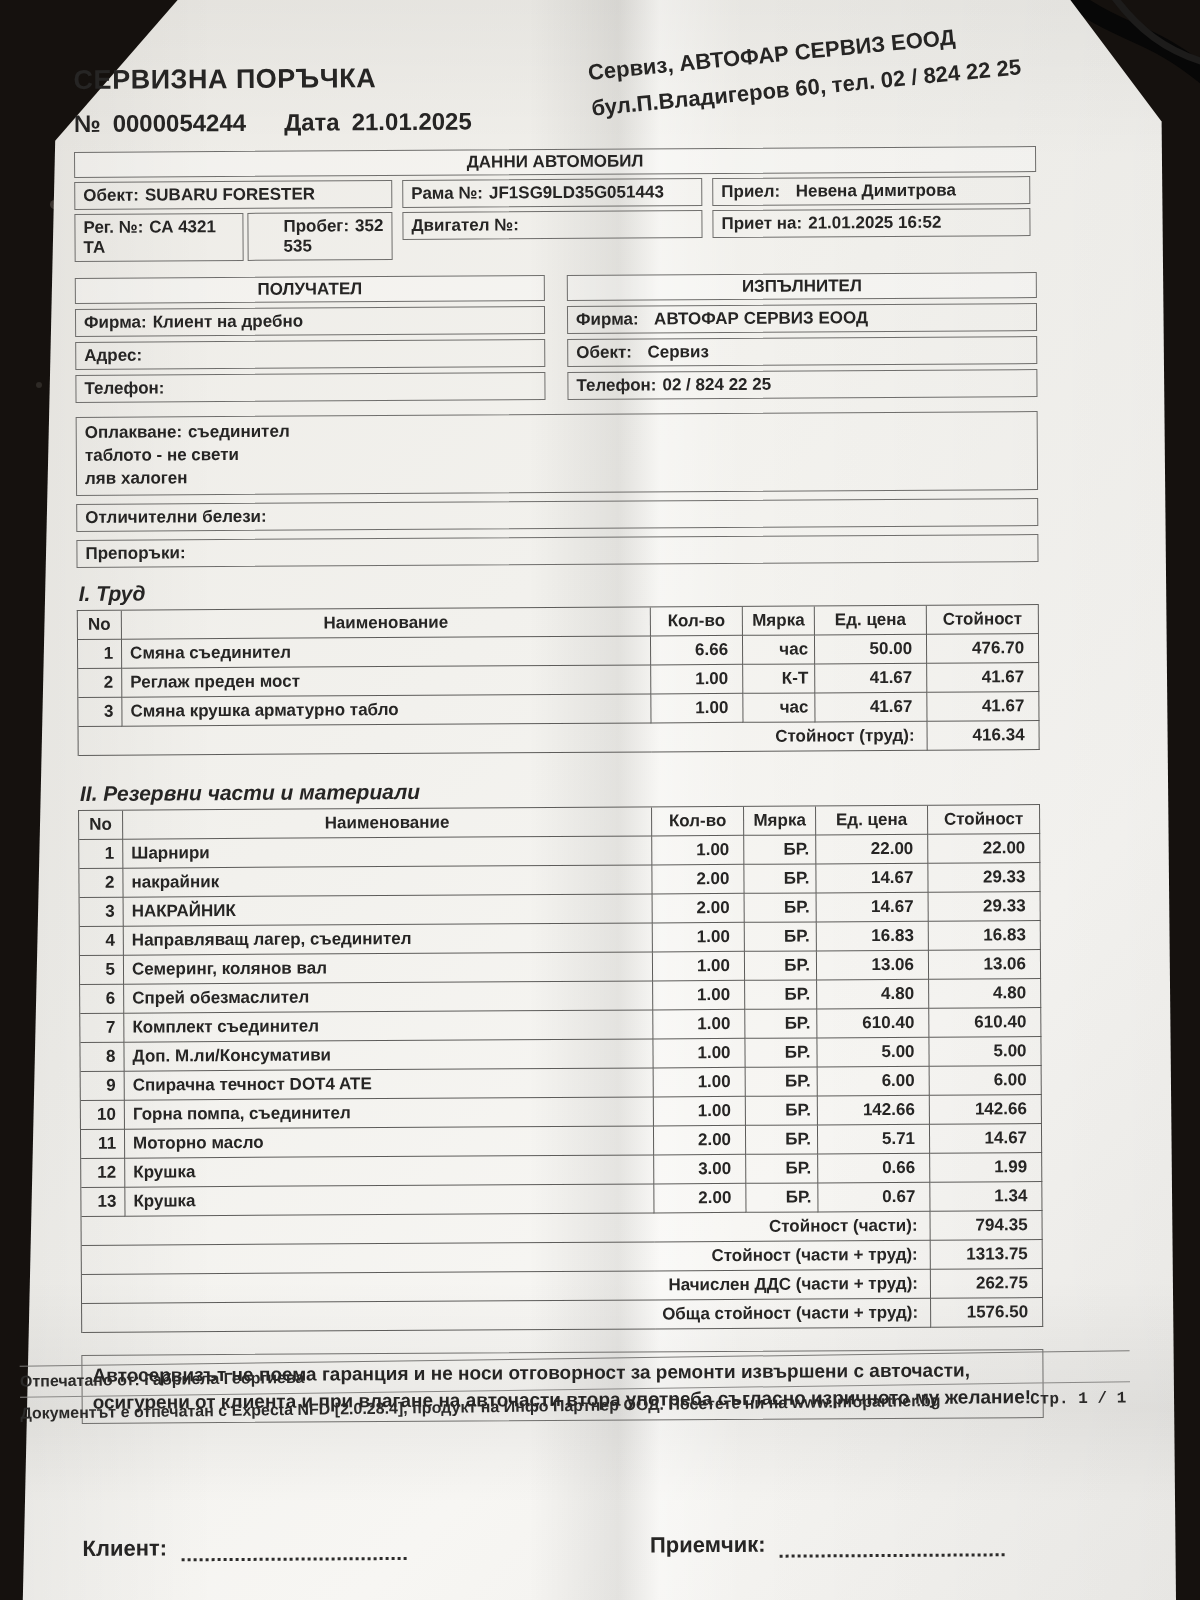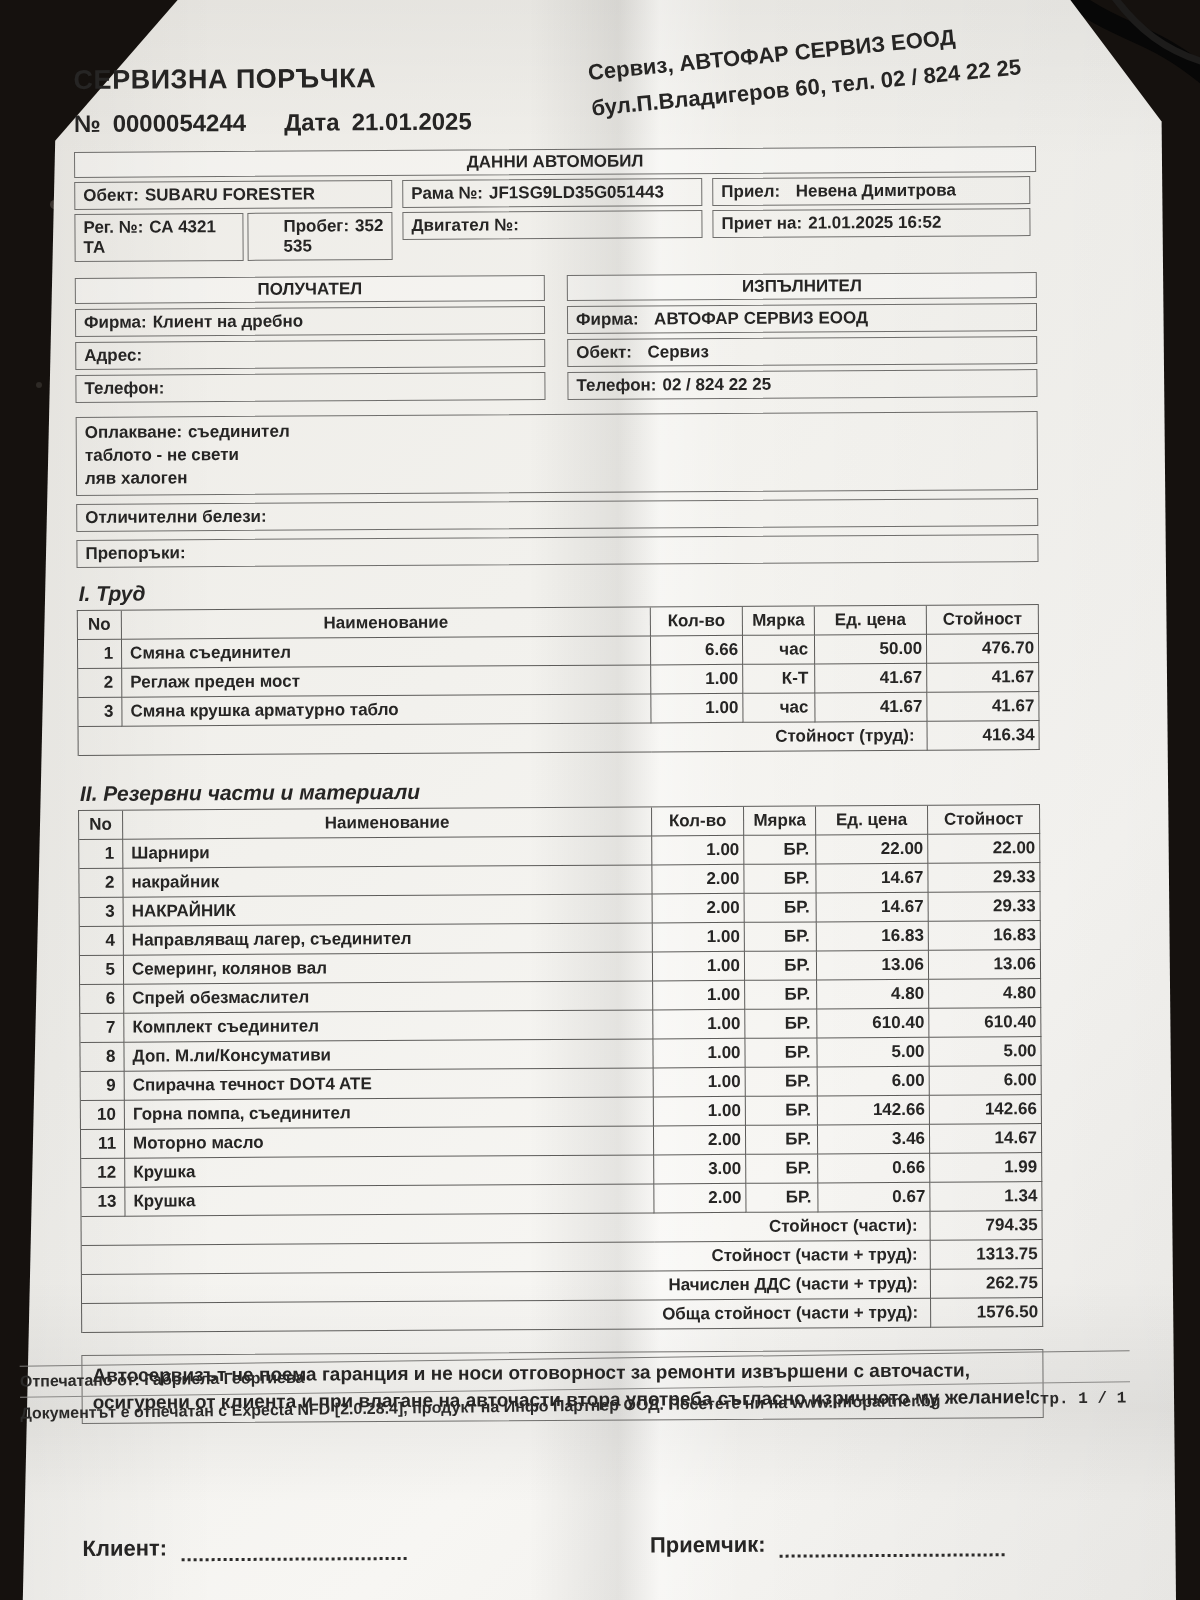--- a/index.html
+++ b/index.html
@@ -55,21 +55,21 @@
   .complaint{border:1px solid #6f6e6c;font-size:17px;padding:4px 8px;line-height:1.35;margin-bottom:8px;}
   .one-line{margin-bottom:8px;}
   
   .sec-title{font-size:21px;font-style:italic;margin:14px 0 4px 2px;}
   .tbl{display:grid;grid-template-columns:44px 1fr 92px 72px 112px 112px;
        border-top:1px solid #5d5c5a;border-left:1px solid #5d5c5a;font-size:17px;}
   .c{border-right:1px solid #5d5c5a;border-bottom:1px solid #5d5c5a;padding:4px 6px;min-height:20px;}
   .th{text-align:center;font-size:17px;}
   .no-c{text-align:right;padding-right:8px;}
   .nm-c{text-align:left;padding-left:8px;}
-  .num-c{text-align:right;padding-right:4px;}
+  .num-c{text-align:right;padding-right:14px;}
   .unit-c{text-align:right;padding-left:8px;}
   .sp2{grid-column:1 / 3;border-right:none;background:transparent;}
   .lab3{grid-column:3 / 6;text-align:right;padding-right:12px;}
   .val1{grid-column:6 / 7;}
   
   .disclaimer{border:1px solid #6f6e6c;font-size:19px;line-height:1.45;padding:6px 10px;margin-top:22px;}
   
   .signs{display:flex;justify-content:space-between;margin-top:86px;font-size:22px;}
   .sign-left{display:flex;align-items:flex-end;gap:14px;margin-top:26px;}
   .sign-right{display:flex;align-items:flex-end;gap:14px;margin-right:40px;}
@@ -298,21 +298,21 @@
     <div class="c nm-c">Горна помпа, съединител</div>
     <div class="c num-c">1.00</div>
     <div class="c unit-c">БР.</div>
     <div class="c num-c">142.66</div>
     <div class="c num-c">142.66</div>
 
     <div class="c no-c">11</div>
     <div class="c nm-c">Моторно масло</div>
     <div class="c num-c">2.00</div>
     <div class="c unit-c">БР.</div>
-    <div class="c num-c">3.46</div>
+    <div class="c num-c">5.71</div>
     <div class="c num-c">14.67</div>
 
     <div class="c no-c">12</div>
     <div class="c nm-c">Крушка</div>
     <div class="c num-c">3.00</div>
     <div class="c unit-c">БР.</div>
     <div class="c num-c">0.66</div>
     <div class="c num-c">1.99</div>
 
     <div class="c no-c">13</div>

